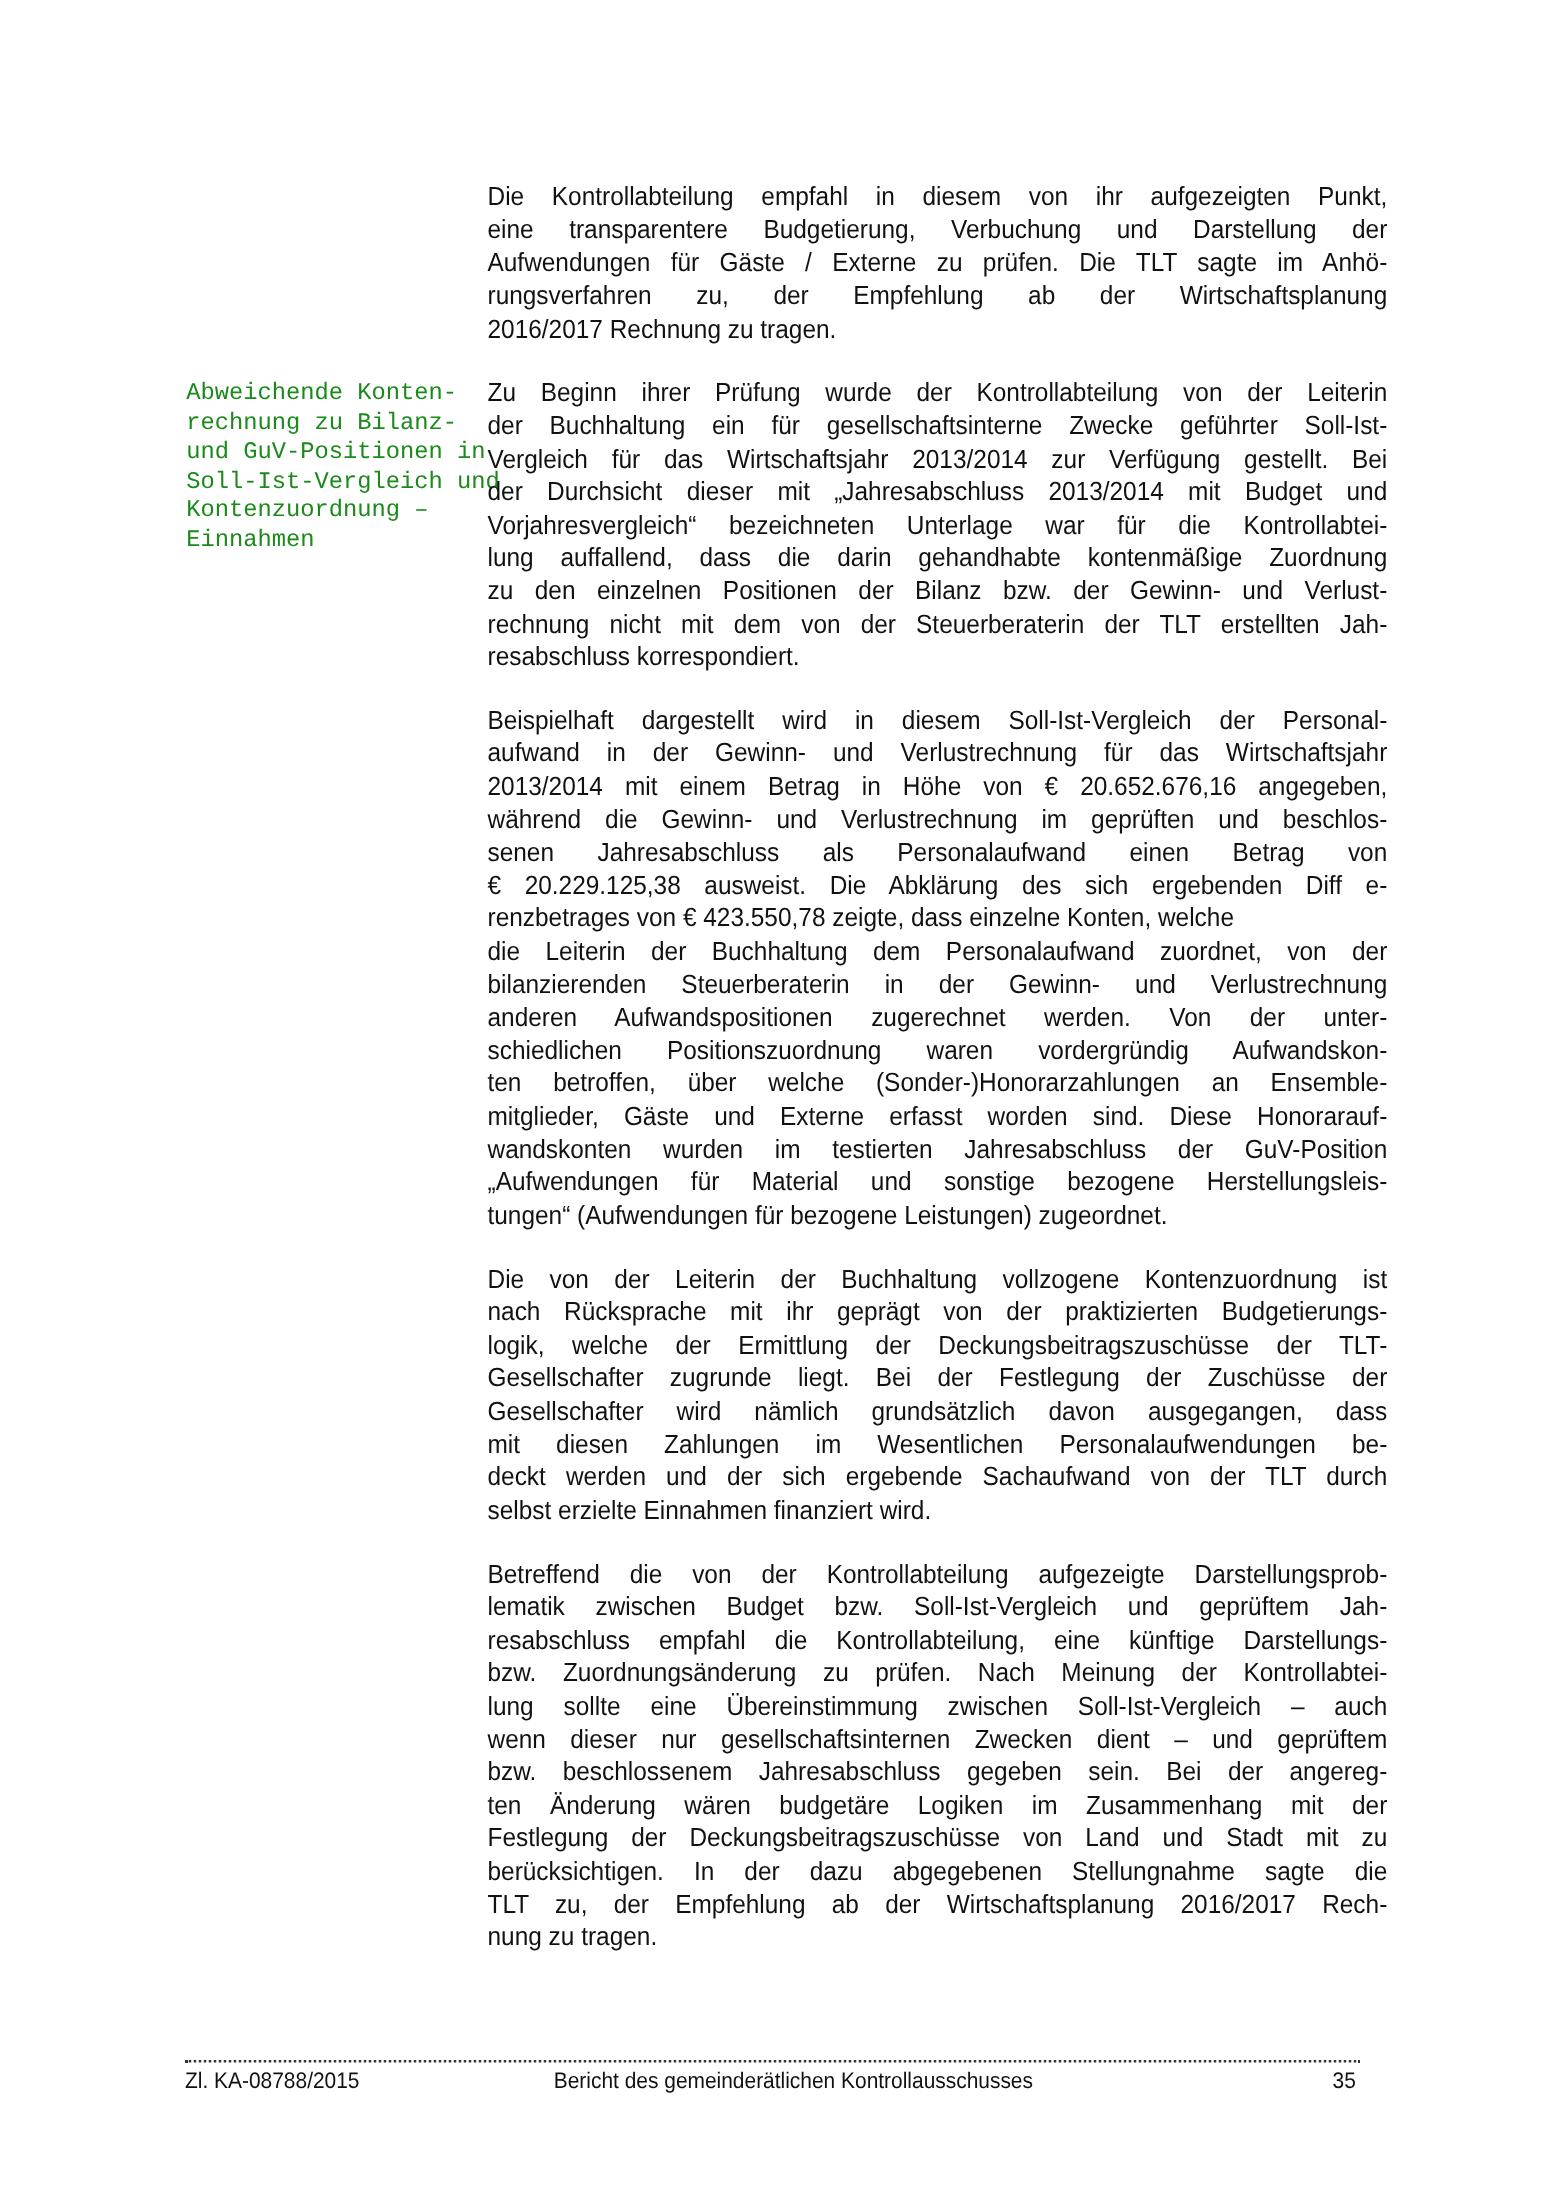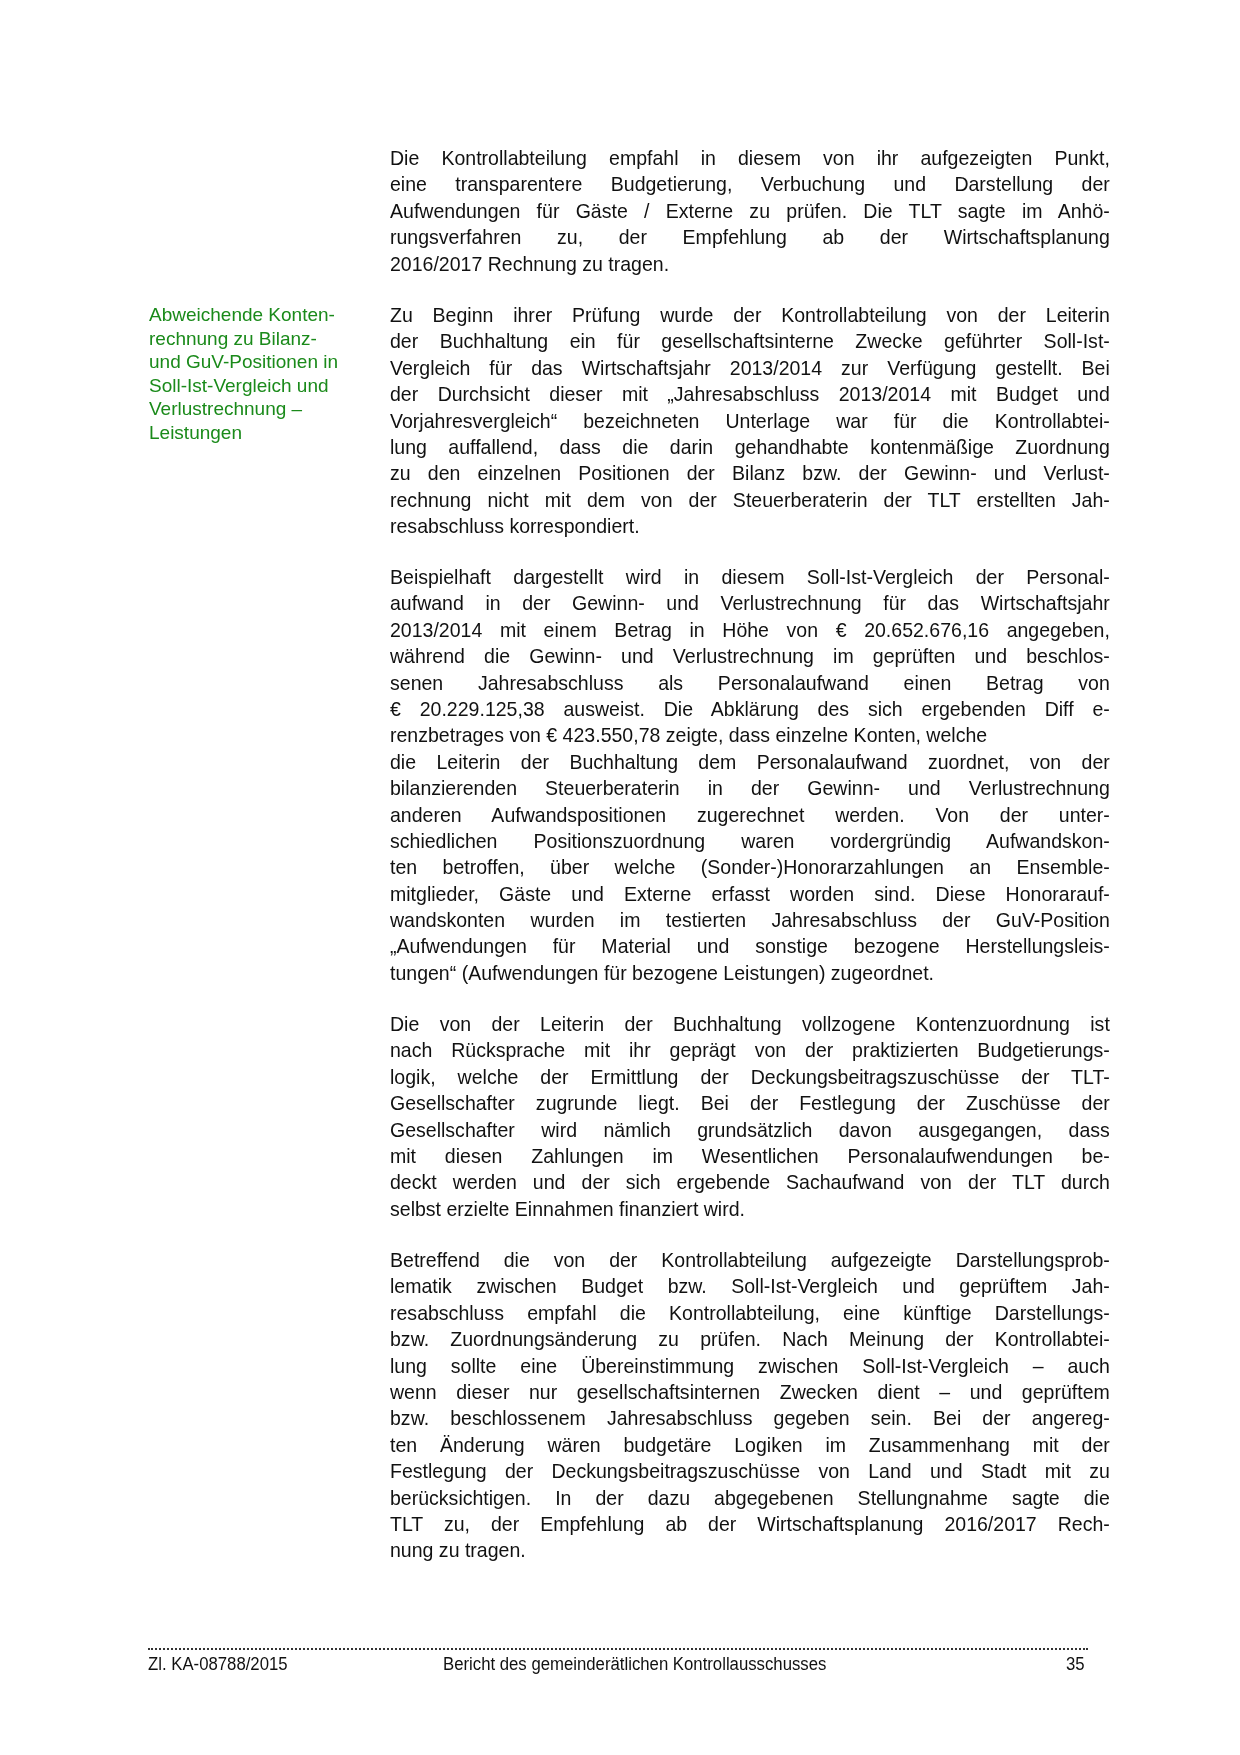--- a/index.html
+++ b/index.html
@@ -25,20 +25,21 @@
       position: absolute;
       left: 149px;
       width: 215px;
       font-size: 19px;
       line-height: 23.6px;
       color: #1a8a1a;
     }
     .sidenote .sl {
       display: block;
       white-space: nowrap;
+      font-family: Liberation Mono, monospace;
     }
     .para {
       position: absolute;
       left: 390px;
       width: 720px;
       font-size: 21px;
       line-height: 26.4px;
       color: #111111;
       transform: scaleX(0.93);
       transform-origin: left top;
@@ -80,22 +81,22 @@
 </head>
 <body>
 
 <div class="page">
 
   <div class="sidenote" style="top:303px;">
     <span class="sl">Abweichende Konten-</span>
     <span class="sl">rechnung zu Bilanz-</span>
     <span class="sl">und GuV-Positionen in</span>
     <span class="sl">Soll-Ist-Vergleich und</span>
-    <span class="sl">Verlustrechnung –</span>
-    <span class="sl">Leistungen</span>
+    <span class="sl">Kontenzuordnung –</span>
+    <span class="sl">Einnahmen</span>
   </div>
 
   <div class="para" style="top:145px;">
     <span class="ln">Die Kontrollabteilung empfahl in diesem von ihr aufgezeigten Punkt,</span>
     <span class="ln">eine transparentere Budgetierung, Verbuchung und Darstellung der</span>
     <span class="ln">Aufwendungen für Gäste / Externe zu prüfen. Die TLT sagte im Anhö-</span>
     <span class="ln">rungsverfahren zu, der Empfehlung ab der Wirtschaftsplanung</span>
     <span class="ln last">2016/2017 Rechnung zu tragen.</span>
   </div>
 

